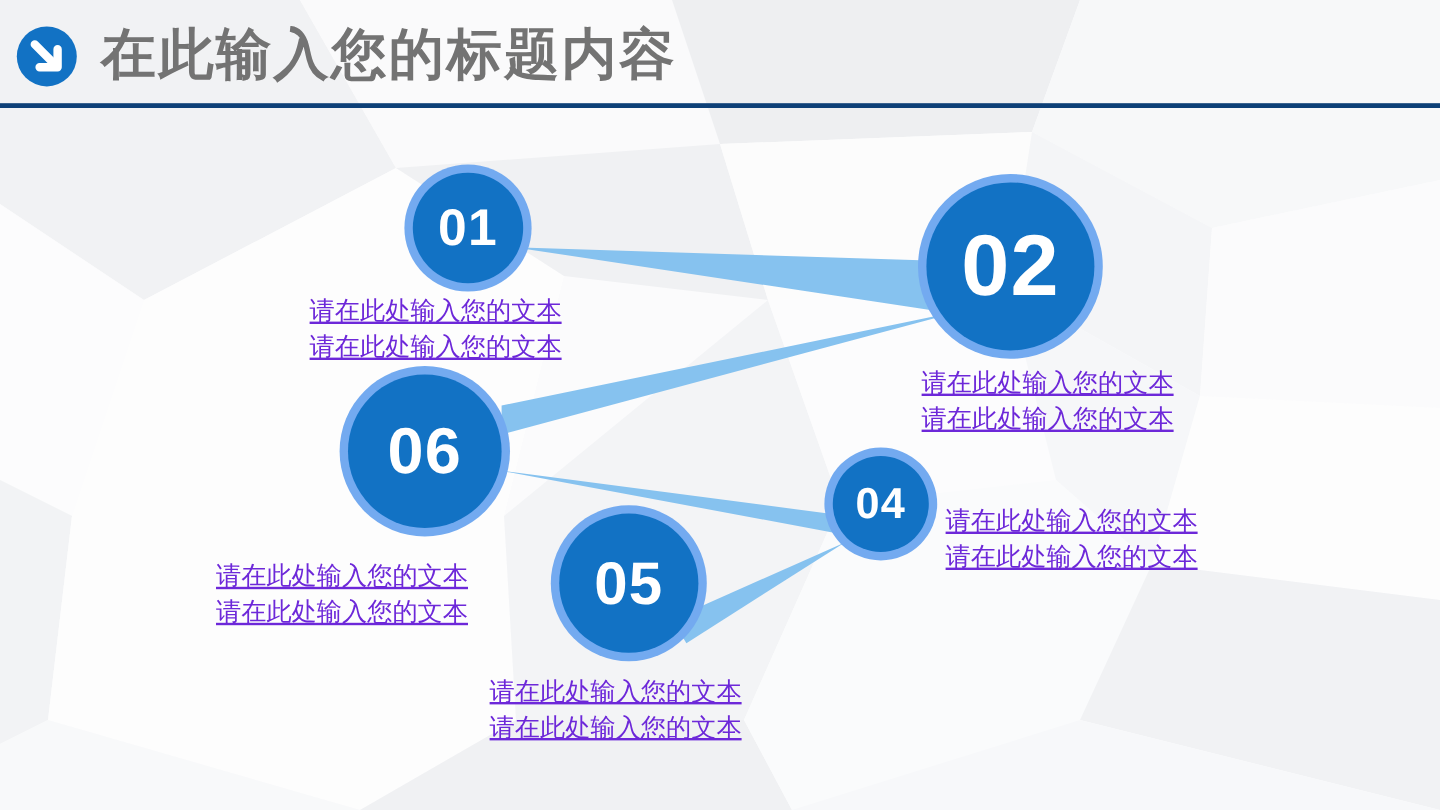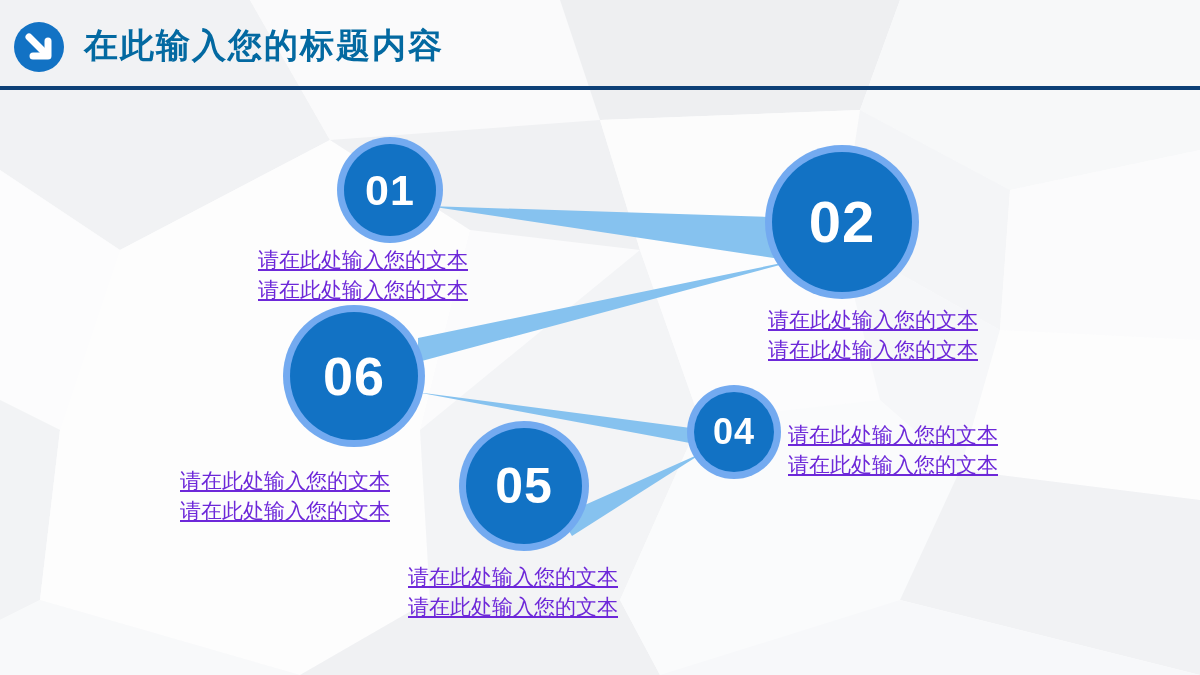--- a/index.html
+++ b/index.html
@@ -31,24 +31,24 @@
     width:1200px; height:88px;
     z-index:5;
     display:flex; align-items:center;
   }
   .header-icon {
     position:absolute; left:12px; top:20px;
     width:54px; height:54px;
   }
   .header-title {
     position:absolute; left:84px; top:14px;
-    font-size:34px;
+    font-size:46px;
     font-weight:700;
     letter-spacing:2px;
-    color:#0369a1;
+    color:#737373;
     line-height:62px;
     white-space:nowrap;
   }
   .header-rule {
     position:absolute; left:0; top:86px;
     width:1200px; height:4px;
     background:#0d4077;
     z-index:6;
   }
 
@@ -70,24 +70,24 @@
     color:#ffffff;
     font-weight:700;
     z-index:4;
     box-shadow:0 0 0 7px #73aaf0;
   }
   .node span { display:block; line-height:1; letter-spacing:1px; }
 
   #node-01 { left:344px; top:144px; width:92px;  height:92px;  }
   #node-01 span { font-size:43px; }
   #node-02 { left:772px; top:152px; width:140px; height:140px; }
-  #node-02 span { font-size:58px;text-align:center; }
+  #node-02 span { font-size:72px;text-align:center; }
   #node-03 { left:290px; top:312px; width:128px; height:128px; }
   #node-03 span { font-size:54px; }
-  #node-04 { left:694px; top:392px; width:80px;  height:80px;  }
+  #node-04 { left:694px; top:380px; width:80px;  height:80px;  }
   #node-04 span { font-size:36px; }
   #node-05 { left:466px; top:428px; width:116px; height:116px; }
   #node-05 span { font-size:50px; }
 
   
   .caption {
     position:absolute;
     z-index:4;
     color:#6d28d9;
     font-size:21px;

